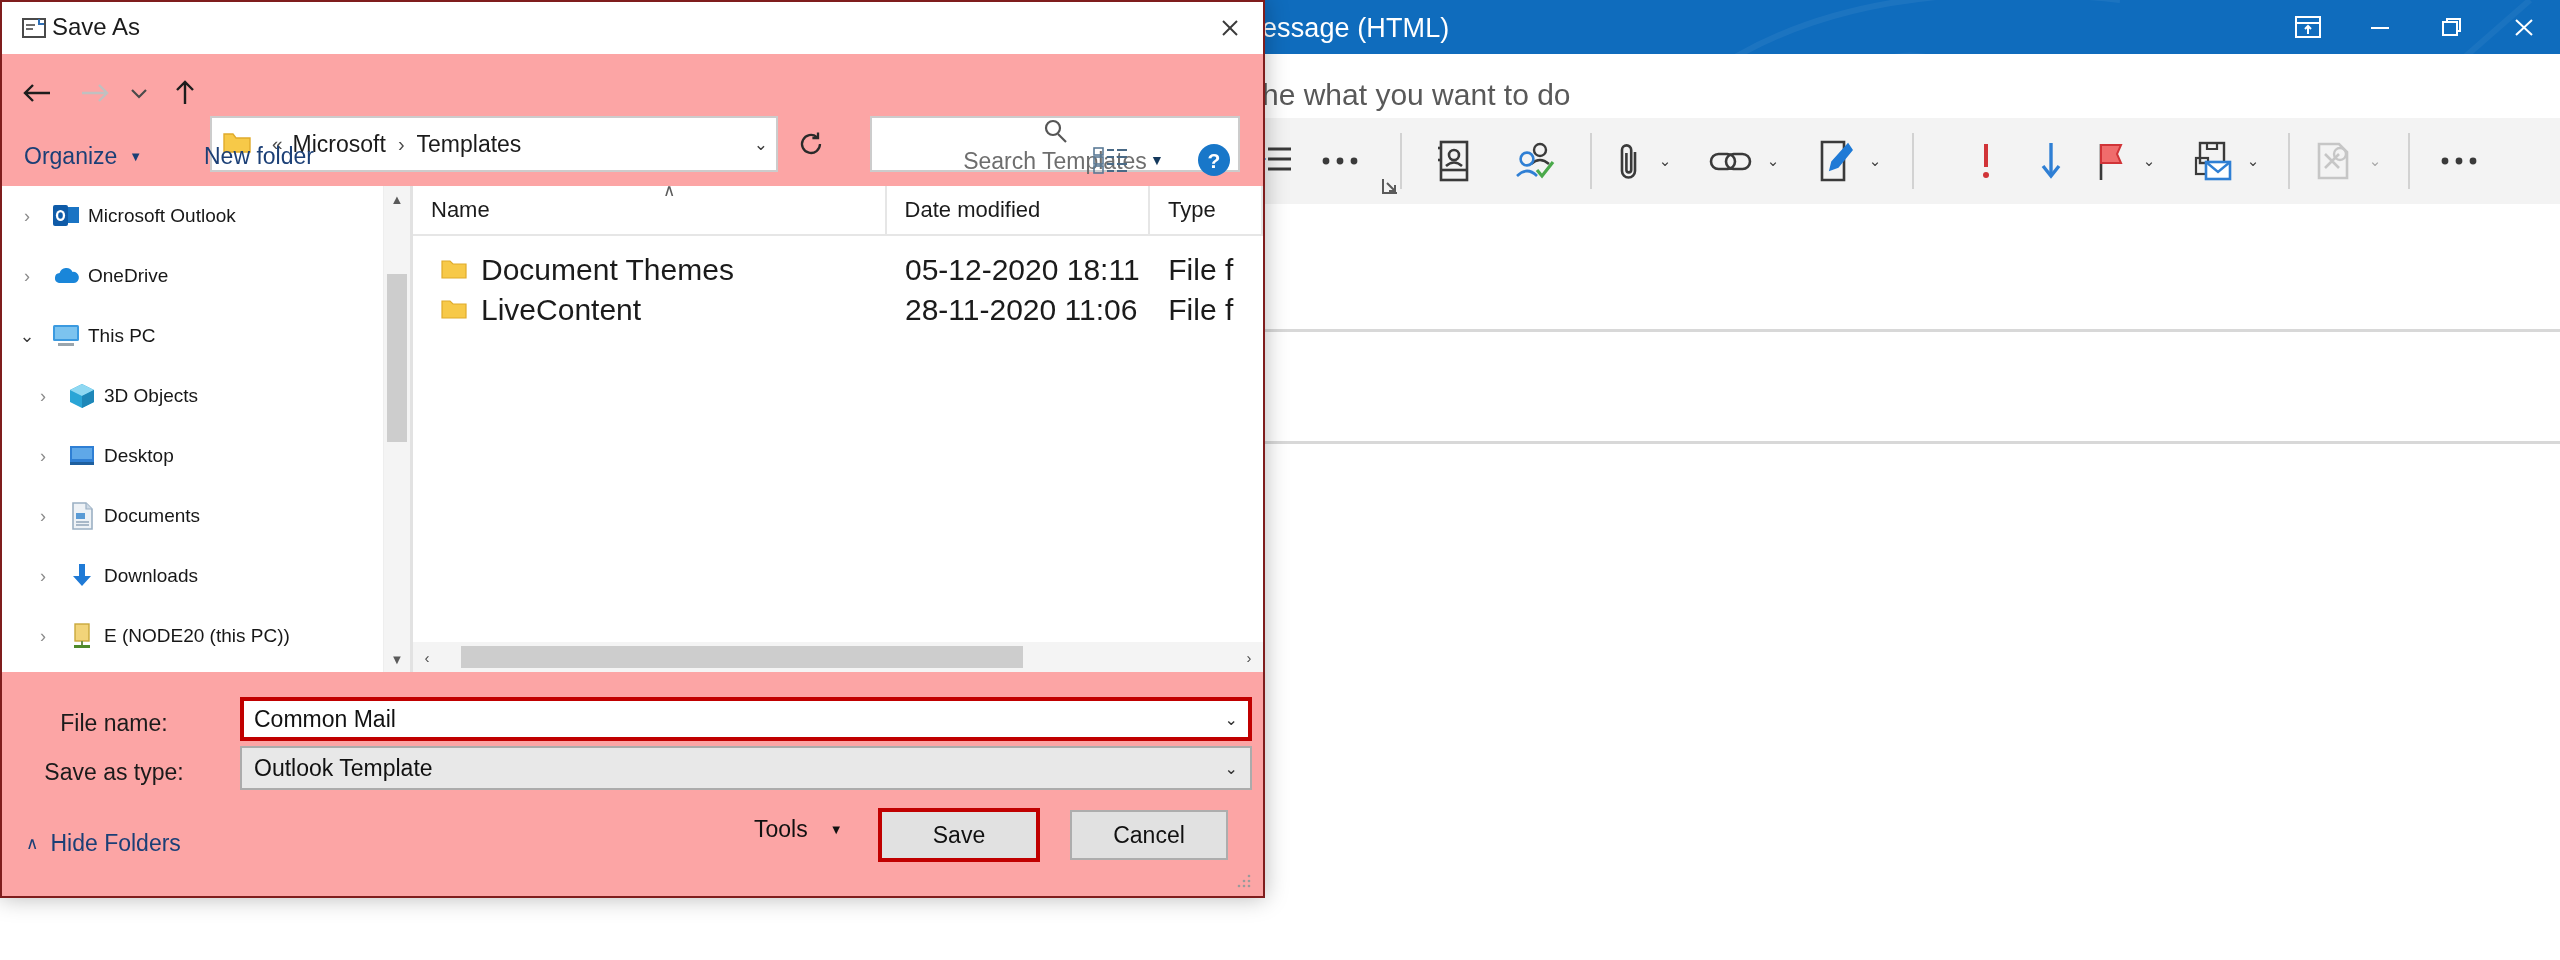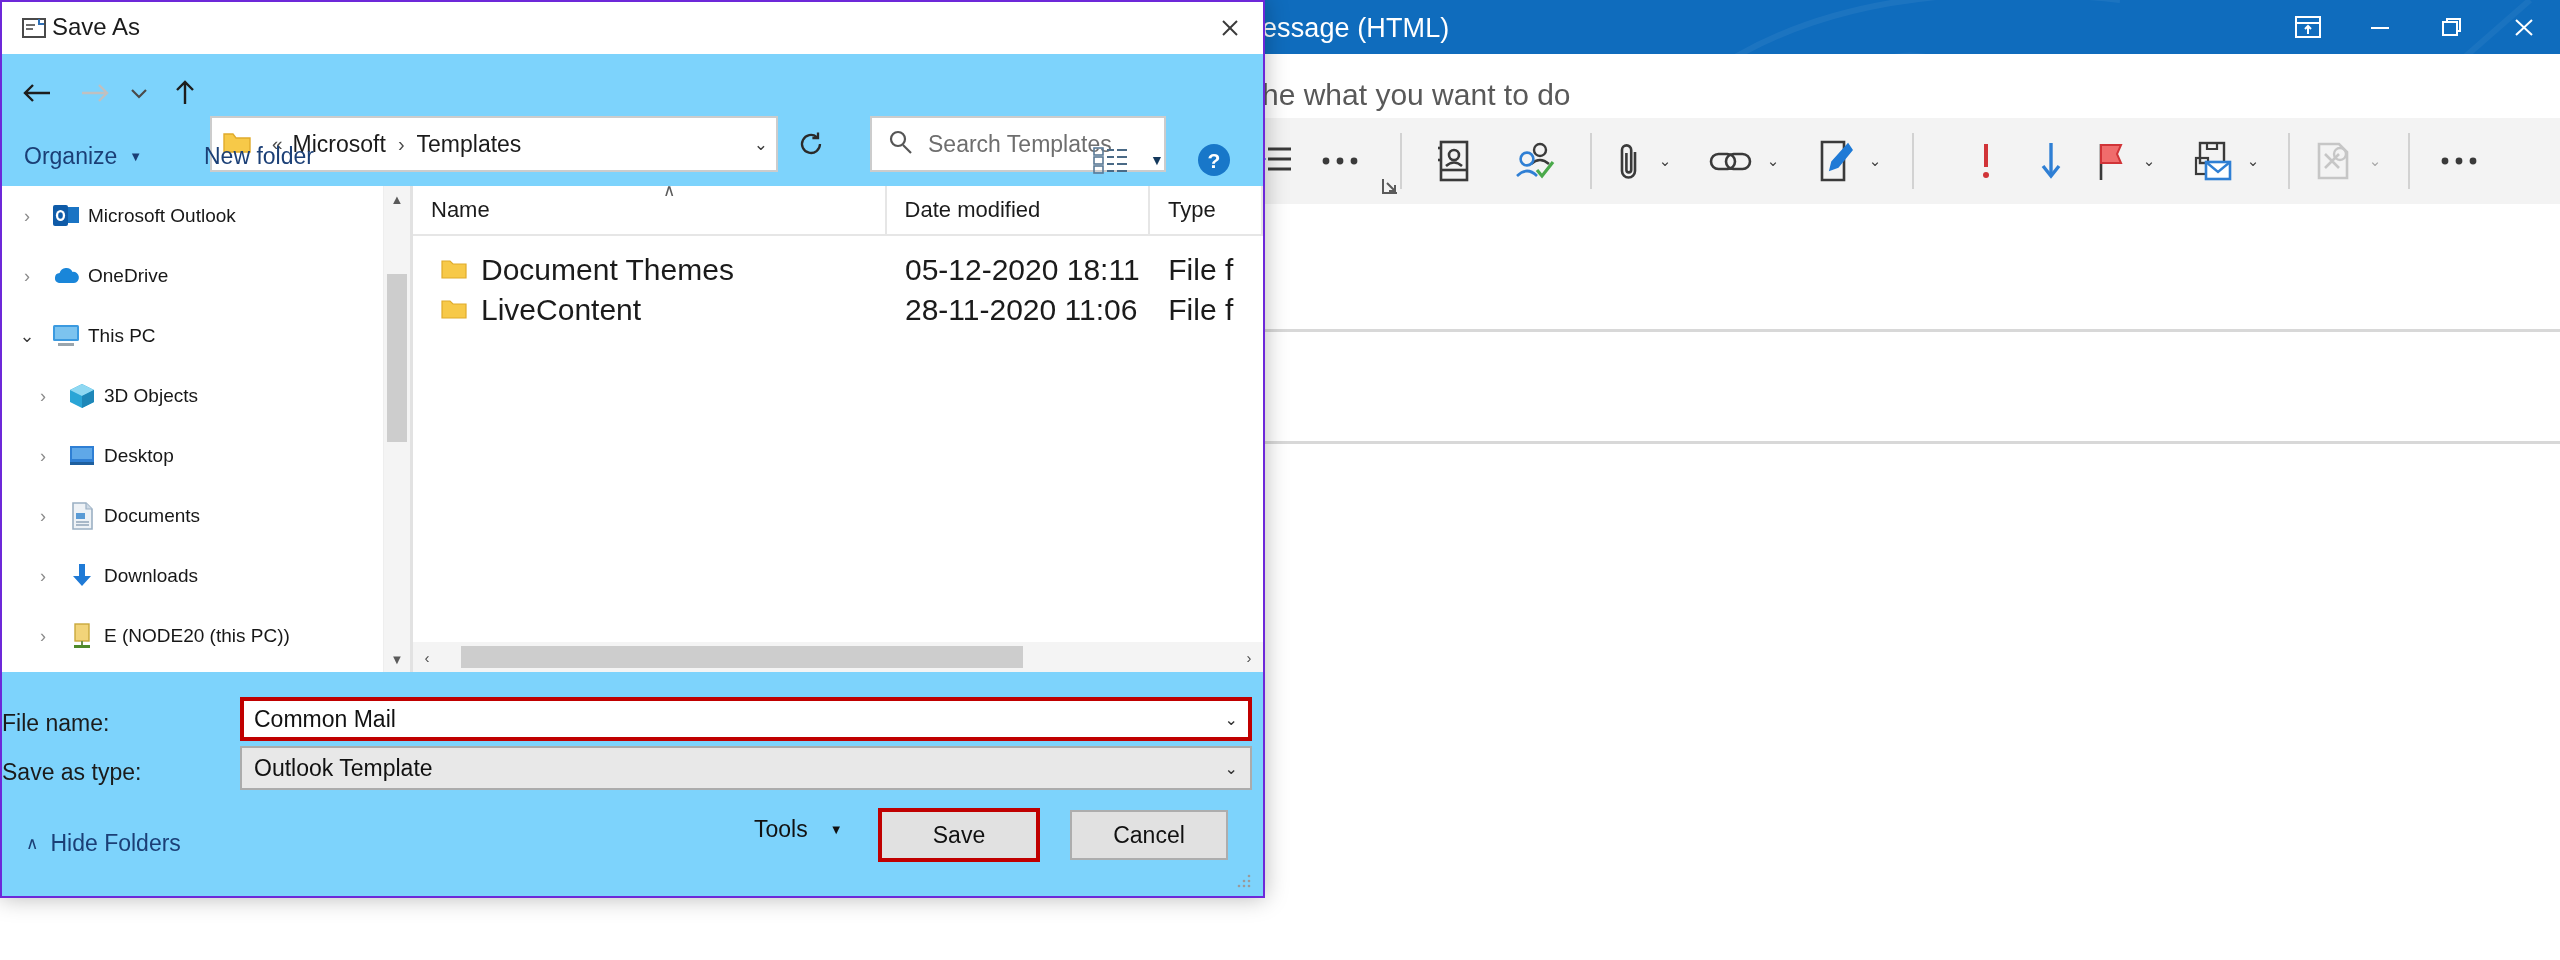--- a/index.html
+++ b/index.html
@@ -97,22 +97,22 @@
   }
   .ol-leftedge {
     position: absolute; left: 1240px; top: 204px; width: 3px; height: 756px;
     background: #cfcfcf;
   }
 
   
   .dialog {
     position: absolute; left: 0px; top: 0px;
     width: 1265px; height: 898px;
-    background: #7dd3fc;
-    border: 2px solid #6d28d9;
+    background: #fca5a5;
+    border: 2px solid #7f1d1d;
     box-shadow: 0 0 22px rgba(0,0,0,.28);
     box-sizing: border-box;
   }
   .dlg-titlebar {
     position: absolute; left: 0; top: 0; width: 100%; height: 52px;
     background: #ffffff;
   }
   .dlg-title-icon { position: absolute; left: 20px; top: 15px; }
   .dlg-title-text {
     position: absolute; left: 50px; top: 11px;
@@ -148,23 +148,23 @@
   .addr-drop {
     position: absolute; right: 8px; top: 0; height: 100%;
     display: flex; align-items: center; color: #3c3c3c; font-size: 17px;
   }
   .refresh-btn {
     position: absolute; left: 782px; top: 62px; width: 54px; height: 56px;
     display: flex; align-items: center; justify-content: center; color: #2a2a2a;
   }
   .searchbox {
     position: absolute; left: 868px; top: 62px;
-    width: 296px; height: 56px;
+    width: 370px; height: 56px;
     border: 2px solid #cccccc; background: #ffffff; box-sizing: border-box;
-    display: flex; align-items: center;
+    display: flex; align-items: center; flex-direction: column;
   }
   .search-icon { margin-left: 16px; margin-right: 14px; color: #555; }
   .search-placeholder { font-size: 23px; color: #6e6e6e; }
 
   
   .cmdbar {
     position: absolute; left: 0; top: 130px; width: 100%; height: 54px;
     border-bottom: 2px solid #e6e6e6;
   }
   .cmd-organize {
@@ -264,21 +264,21 @@
   }
   .hs-arrow {
     width: 28px; height: 30px; display: flex; align-items: center; justify-content: center;
     color: #4a4a4a; font-size: 15px;
   }
   .hs-track { position: relative; flex: 1; height: 30px; }
   .hs-thumb {
     position: absolute; left: 20px; top: 4px; width: 562px; height: 22px; background: #cdcdcd;
   }
   .form-label {
-    position: absolute; font-size: 23px; color: #1b1b1b; text-align: left;
+    position: absolute; font-size: 23px; color: #1b1b1b; text-align: center;
   }
   .lbl-filename { left: 0px; top: 708px; width: 224px; }
   .lbl-savetype { left: 0px; top: 757px; width: 224px; }
 
   .field {
     position: absolute; left: 238px; width: 1012px; height: 44px;
     box-sizing: border-box; display: flex; align-items: center;
   }
   .field-filename {
     top: 695px; background: #ffffff;

